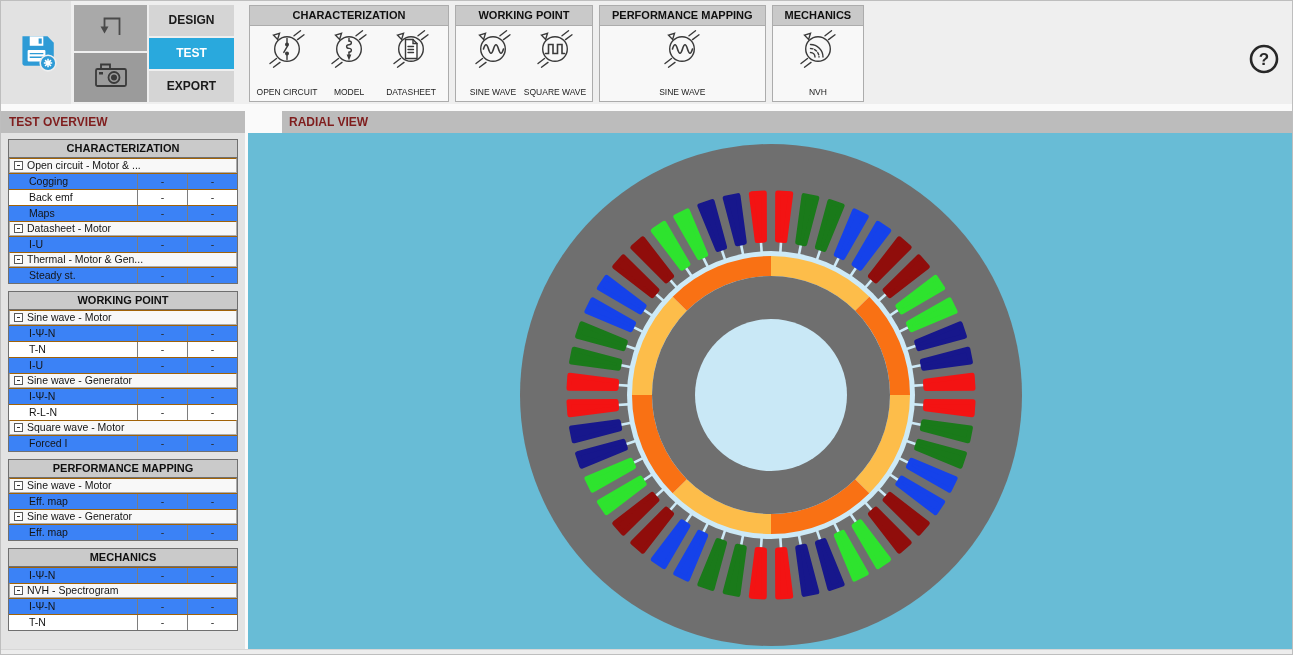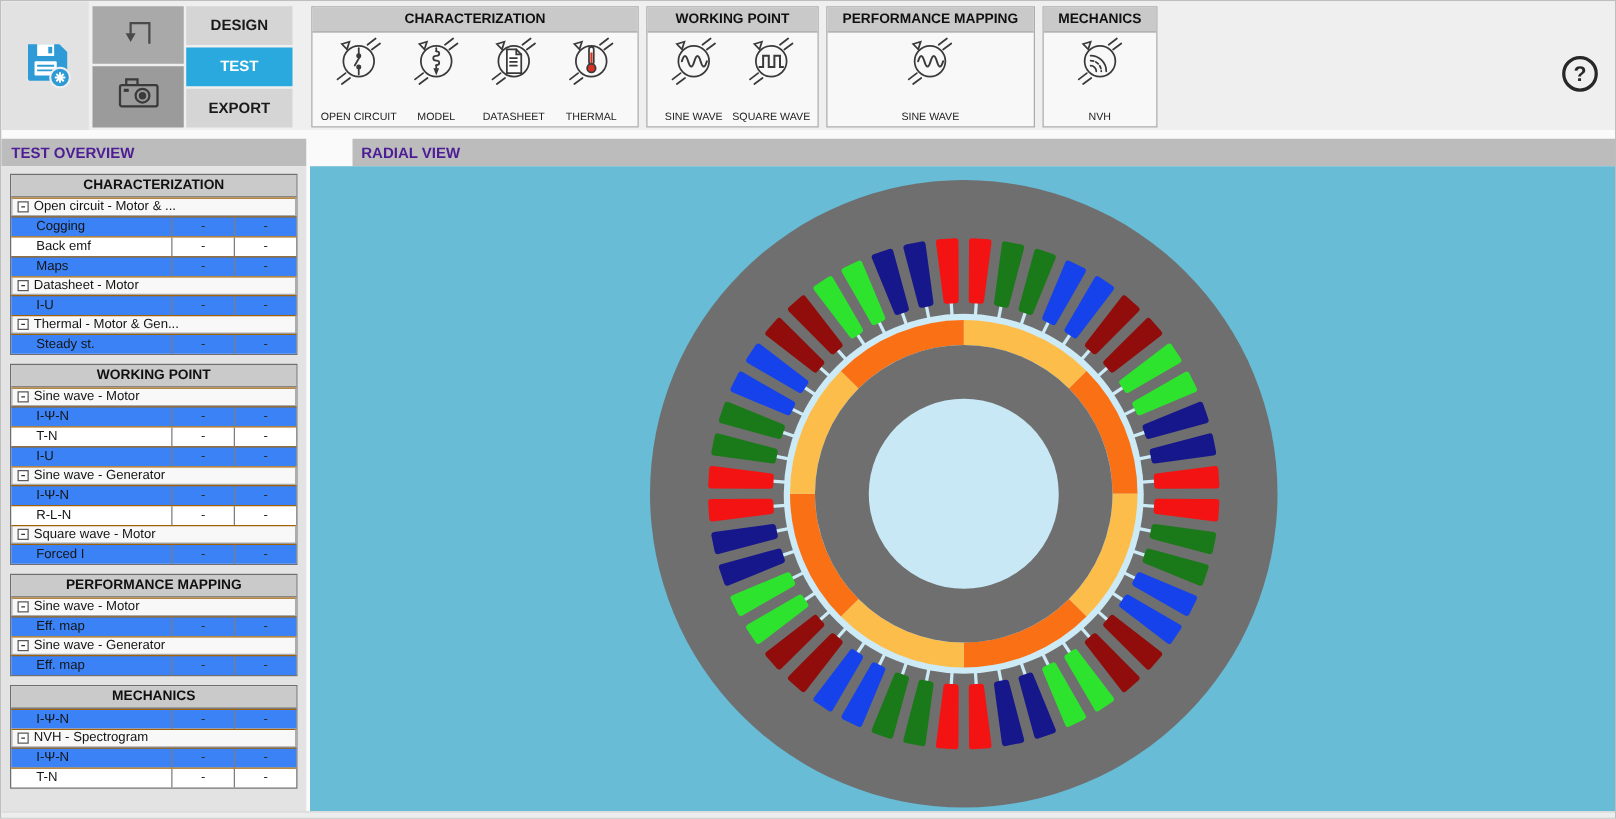--- a/index.html
+++ b/index.html
@@ -20,21 +20,21 @@
   .group{border:1px solid #ACACAC;background:#F8F8F8;display:flex;flex-direction:column;box-sizing:border-box;}
   .group-h{height:19px;line-height:19px;background:#C9C9C9;text-align:center;font-weight:bold;
            font-size:11px;color:#101010;padding:0 12px;border-bottom:1px solid #ACACAC;white-space:nowrap;}
   .group-body{flex:1;display:flex;align-items:flex-start;justify-content:center;padding:3px 6px 0 6px;}
   .tool-btn{width:62px;display:flex;flex-direction:column;align-items:center;cursor:pointer;}
   .tool-btn svg{width:40px;height:40px;}
   .tool-btn .lbl{font-size:8.5px;color:#222222;margin-top:14px;white-space:nowrap;}
   #help-btn{position:absolute;right:13px;top:41px;width:34px;height:34px;cursor:pointer;}
   
   .hdr-bar{position:absolute;top:110px;height:22px;background:#BCBCBC;font-weight:bold;
-           font-size:12px;line-height:22px;color:#4c1d95;box-sizing:border-box;}
+           font-size:12px;line-height:22px;color:#7f1d1d;box-sizing:border-box;}
   #ov-header{left:0;width:244px;padding-left:8px;}
   #rv-header{left:247px;width:1046px;padding-left:7px;margin-left:34px;}
   
   #left-panel{position:absolute;left:0;top:132px;width:244px;height:516px;background:#E3E3E3;
               box-sizing:border-box;padding-top:6px;}
   .tbl{margin:0 7px 7px 7px;border:1px solid #6F6F6F;background:#FFFFFF;}
   .tbl-h{height:17px;line-height:17px;background:#CACACA;border-bottom:1px solid #6F6F6F;
          font-weight:bold;font-size:11px;text-align:center;color:#101010;}
   .tr{display:flex;height:15px;line-height:15px;font-size:10.5px;color:#141414;border-top:1px solid #a16207;}
   .tr:first-of-type{border-top:none;}
@@ -134,34 +134,20 @@
     <path d="M27,6.8 L33.5,1.8 M30.5,10.6 L37,5.8"></path>
     <path d="M3,34.5 L9.5,29.5 M6.5,38.2 L13,33.4"></path>
     <path d="M6.5,6.2 L12.5,4.4 L10.6,10.4 Z"></path>
     <path d="M14.5,10.5 h7.5 l4,4 V29.5 h-11.5 Z" fill="#FFFFFF"></path>
      <path d="M22,10.5 v4 h4"></path>
                     <path d="M17,17.5 h5.5 M17,20.5 h5.5 M17,23.5 h5.5"></path>
                   </g>
                 </svg></span>
               <div class="lbl">DATASHEET</div>
             </div>
-            <div class="tool-btn">
-              <span><svg viewBox="0 0 40 40">
-                  <g stroke="#3A3A3A" stroke-width="1.4" fill="none" stroke-linecap="round">
-    <circle cx="20" cy="20" r="12.3"></circle>
-    <path d="M27,6.8 L33.5,1.8 M30.5,10.6 L37,5.8"></path>
-    <path d="M3,34.5 L9.5,29.5 M6.5,38.2 L13,33.4"></path>
-    <path d="M6.5,6.2 L12.5,4.4 L10.6,10.4 Z"></path>
-    <rect x="18.2" y="8.5" width="3.8" height="14" rx="1.9"></rect>
-     <rect x="19.3" y="13" width="1.7" height="9.5" fill="#D93025" stroke="none"></rect>
-     <circle cx="20.1" cy="25.5" r="3.4" fill="#D93025"></circle>
-                  </g>
-                </svg></span>
-              <div class="lbl">THERMAL</div>
-            </div>
           </div>
         </div>
         <div class="group">
           <div class="group-h">WORKING POINT</div>
           <div class="group-body">
             <div class="tool-btn">
               <span><svg viewBox="0 0 40 40">
                   <g stroke="#3A3A3A" stroke-width="1.4" fill="none" stroke-linecap="round">
     <circle cx="20" cy="20" r="12.3"></circle>
     <path d="M27,6.8 L33.5,1.8 M30.5,10.6 L37,5.8"></path>

